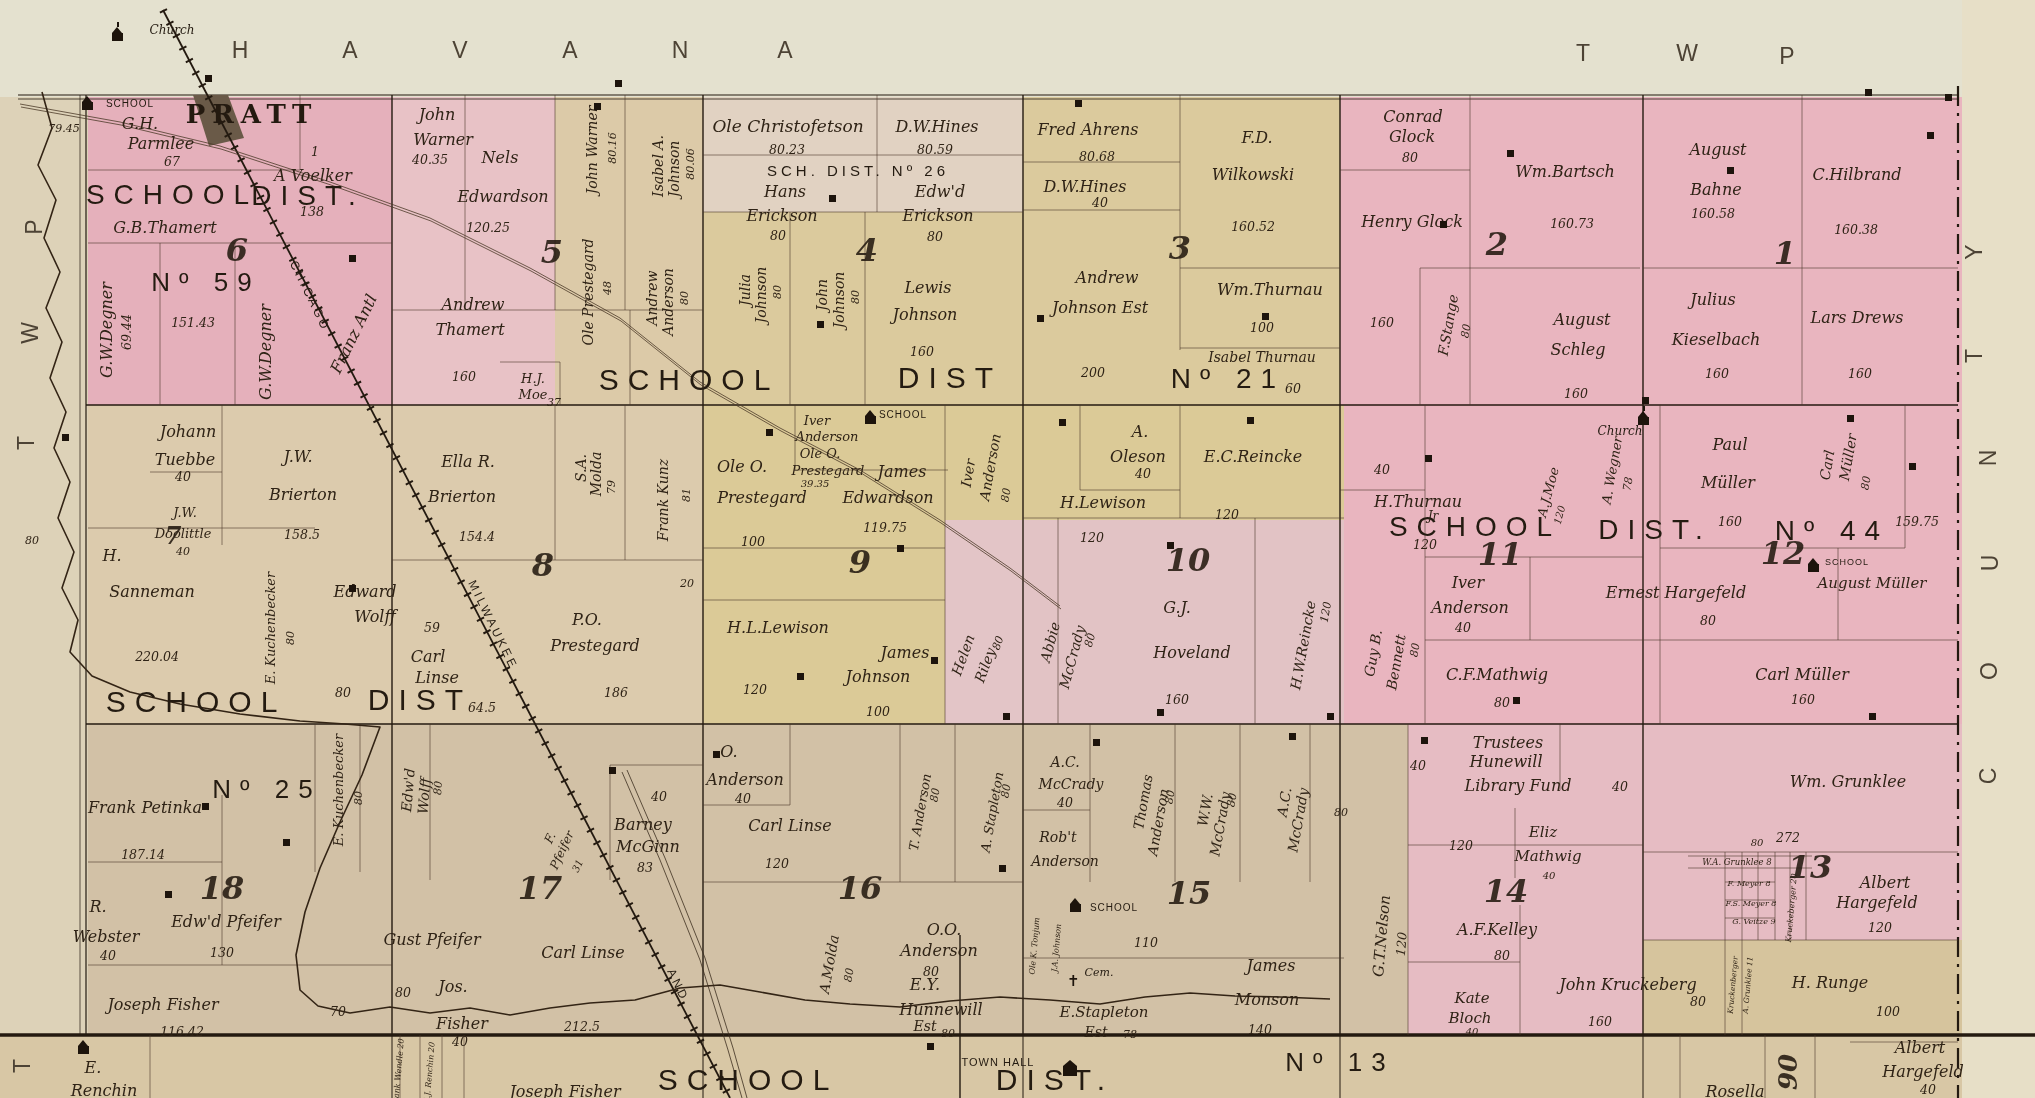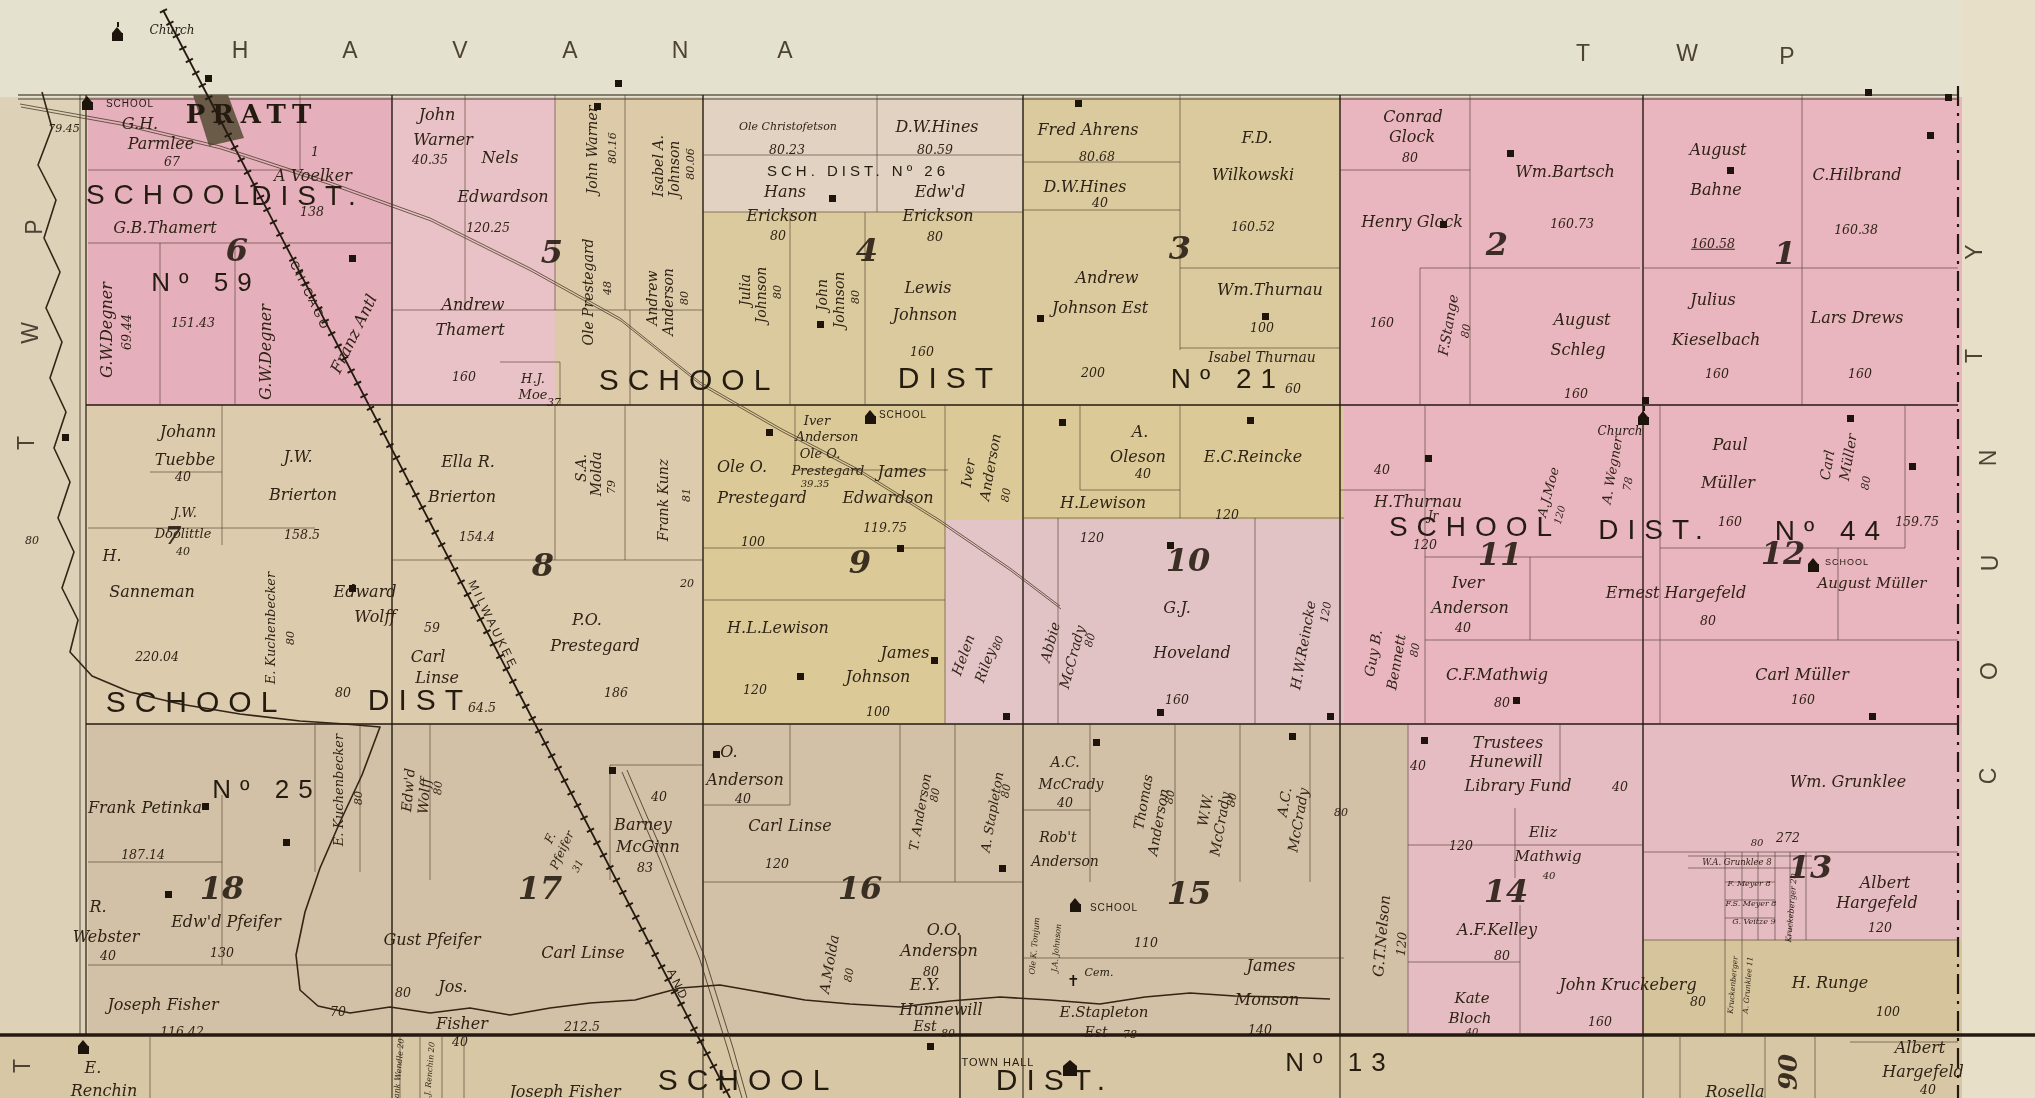--- a/index.html
+++ b/index.html
@@ -284,21 +284,21 @@
       <div class="lb a" style="left: 464px; top: 377px; transform: translate(-50%, -50%) rotate(0deg);">160</div>
       <div class="lb o" style="font-size: 13px; left: 533px; top: 378px; transform: translate(-50%, -50%) rotate(0deg);">H.J.</div>
       <div class="lb o" style="font-size: 13px; left: 533px; top: 394px; transform: translate(-50%, -50%) rotate(0deg);">Moe</div>
       <div class="lb a" style="font-size: 11px; left: 554px; top: 402px; transform: translate(-50%, -50%) rotate(0deg);">37</div>
       <div class="lb o" style="font-size: 14px; left: 745px; top: 290px; transform: translate(-50%, -50%) rotate(-90deg);">Julia</div>
       <div class="lb o" style="font-size: 14px; left: 761px; top: 295px; transform: translate(-50%, -50%) rotate(-90deg);">Johnson</div>
       <div class="lb a" style="font-size: 11px; left: 777px; top: 292px; transform: translate(-50%, -50%) rotate(-90deg);">80</div>
       <div class="lb o" style="font-size: 14px; left: 822px; top: 295px; transform: translate(-50%, -50%) rotate(-90deg);">John</div>
       <div class="lb o" style="font-size: 14px; left: 839px; top: 300px; transform: translate(-50%, -50%) rotate(-90deg);">Johnson</div>
       <div class="lb a" style="font-size: 11px; left: 855px; top: 297px; transform: translate(-50%, -50%) rotate(-90deg);">80</div>
-      <div class="lb o" style="font-size: 11px; left: 788px; top: 126px; transform: translate(-50%, -50%) rotate(0deg);">Ole Christofetson</div>
+      <div class="lb o" style="font-size: 17px; left: 788px; top: 126px; transform: translate(-50%, -50%) rotate(0deg);">Ole Christofetson</div>
       <div class="lb a" style="left: 787px; top: 150px; transform: translate(-50%, -50%) rotate(0deg);">80.23</div>
       <div class="lb o" style="left: 785px; top: 192px; transform: translate(-50%, -50%) rotate(0deg);">Hans</div>
       <div class="lb o" style="left: 782px; top: 216px; transform: translate(-50%, -50%) rotate(0deg);">Erickson</div>
       <div class="lb a" style="left: 778px; top: 236px; transform: translate(-50%, -50%) rotate(0deg);">80</div>
       <div class="lb o" style="left: 937px; top: 127px; transform: translate(-50%, -50%) rotate(0deg);">D.W.Hines</div>
       <div class="lb a" style="left: 935px; top: 150px; transform: translate(-50%, -50%) rotate(0deg);">80.59</div>
       <div class="lb o" style="left: 940px; top: 192px; transform: translate(-50%, -50%) rotate(0deg);">Edw'd</div>
       <div class="lb o" style="left: 938px; top: 216px; transform: translate(-50%, -50%) rotate(0deg);">Erickson</div>
       <div class="lb a" style="left: 935px; top: 237px; transform: translate(-50%, -50%) rotate(0deg);">80</div>
       <div class="lb o" style="left: 928px; top: 288px; transform: translate(-50%, -50%) rotate(0deg);">Lewis</div>
@@ -324,21 +324,21 @@
       <div class="lb a" style="left: 1382px; top: 323px; transform: translate(-50%, -50%) rotate(0deg);">160</div>
       <div class="lb o" style="font-size: 14px; left: 1448px; top: 325px; transform: translate(-50%, -50%) rotate(-80deg);">F.Stange</div>
       <div class="lb a" style="font-size: 11px; left: 1466px; top: 331px; transform: translate(-50%, -50%) rotate(-80deg);">80</div>
       <div class="lb o" style="left: 1565px; top: 172px; transform: translate(-50%, -50%) rotate(0deg);">Wm.Bartsch</div>
       <div class="lb a" style="left: 1572px; top: 224px; transform: translate(-50%, -50%) rotate(0deg);">160.73</div>
       <div class="lb o" style="left: 1582px; top: 320px; transform: translate(-50%, -50%) rotate(0deg);">August</div>
       <div class="lb o" style="left: 1578px; top: 350px; transform: translate(-50%, -50%) rotate(0deg);">Schleg</div>
       <div class="lb a" style="left: 1576px; top: 394px; transform: translate(-50%, -50%) rotate(0deg);">160</div>
       <div class="lb o" style="left: 1718px; top: 150px; transform: translate(-50%, -50%) rotate(0deg);">August</div>
       <div class="lb o" style="left: 1716px; top: 190px; transform: translate(-50%, -50%) rotate(0deg);">Bahne</div>
-      <div class="lb a" style="left: 1713px; top: 244px; transform: translate(-50%, -50%) rotate(0deg); text-decoration: underline;">160.58</div>
+      <div class="lb a" style="left: 1713px; top: 214px; transform: translate(-50%, -50%) rotate(0deg);">160.58</div>
       <div class="lb o" style="left: 1857px; top: 175px; transform: translate(-50%, -50%) rotate(0deg);">C.Hilbrand</div>
       <div class="lb a" style="left: 1856px; top: 230px; transform: translate(-50%, -50%) rotate(0deg);">160.38</div>
       <div class="lb o" style="left: 1713px; top: 300px; transform: translate(-50%, -50%) rotate(0deg);">Julius</div>
       <div class="lb o" style="left: 1716px; top: 340px; transform: translate(-50%, -50%) rotate(0deg);">Kieselbach</div>
       <div class="lb a" style="left: 1717px; top: 374px; transform: translate(-50%, -50%) rotate(0deg);">160</div>
       <div class="lb o" style="left: 1857px; top: 318px; transform: translate(-50%, -50%) rotate(0deg);">Lars Drews</div>
       <div class="lb a" style="left: 1860px; top: 374px; transform: translate(-50%, -50%) rotate(0deg);">160</div>
       <div class="lb o" style="left: 188px; top: 432px; transform: translate(-50%, -50%) rotate(0deg);">Johann</div>
       <div class="lb o" style="left: 185px; top: 460px; transform: translate(-50%, -50%) rotate(0deg);">Tuebbe</div>
       <div class="lb a" style="left: 183px; top: 477px; transform: translate(-50%, -50%) rotate(0deg);">40</div>

